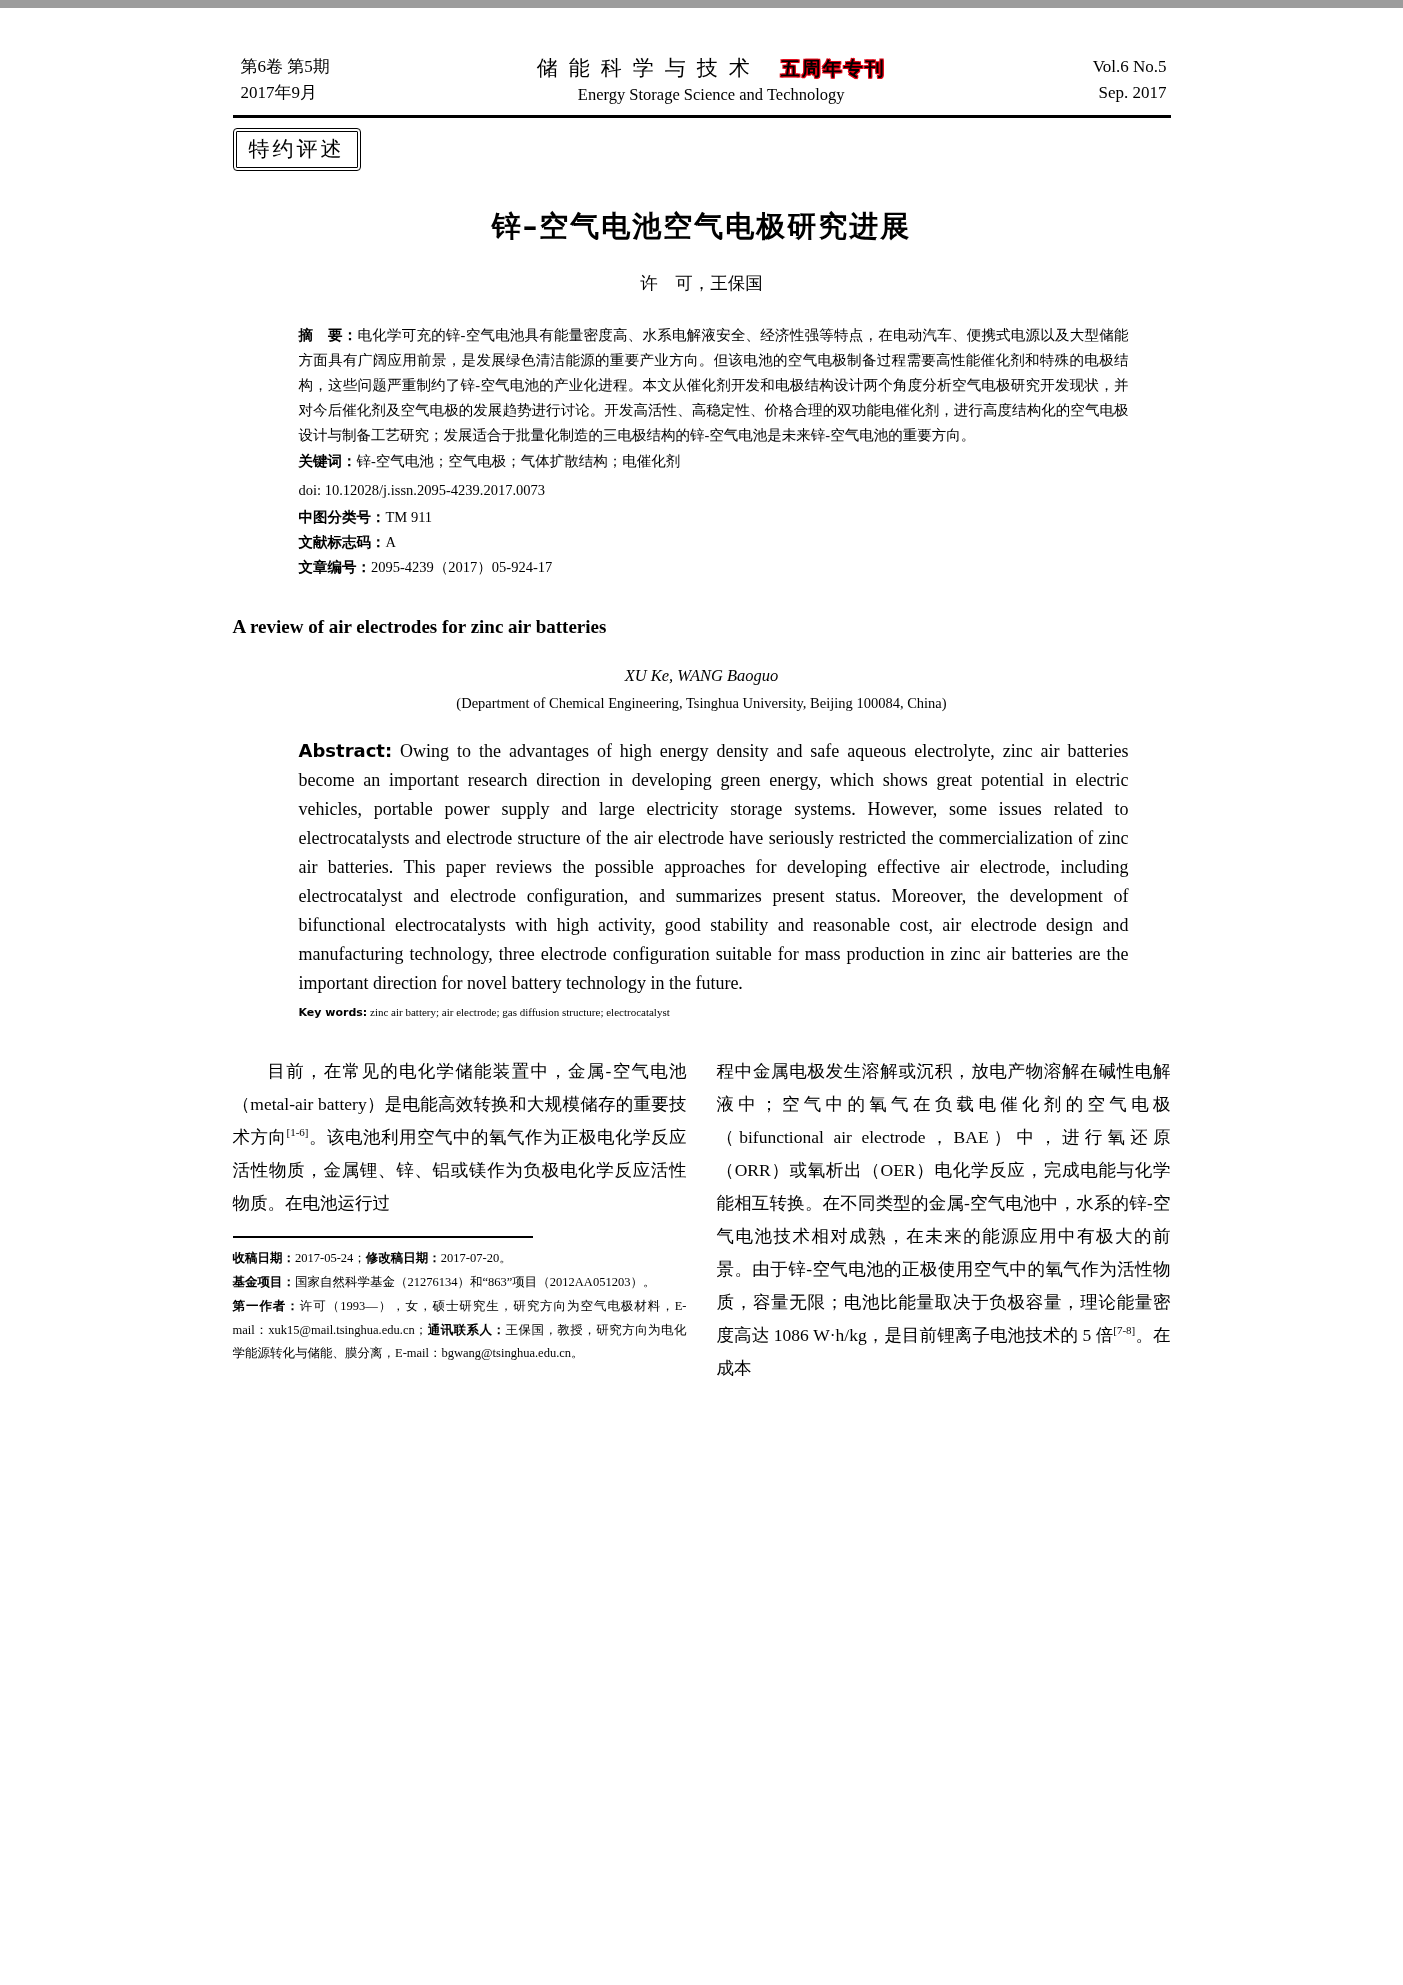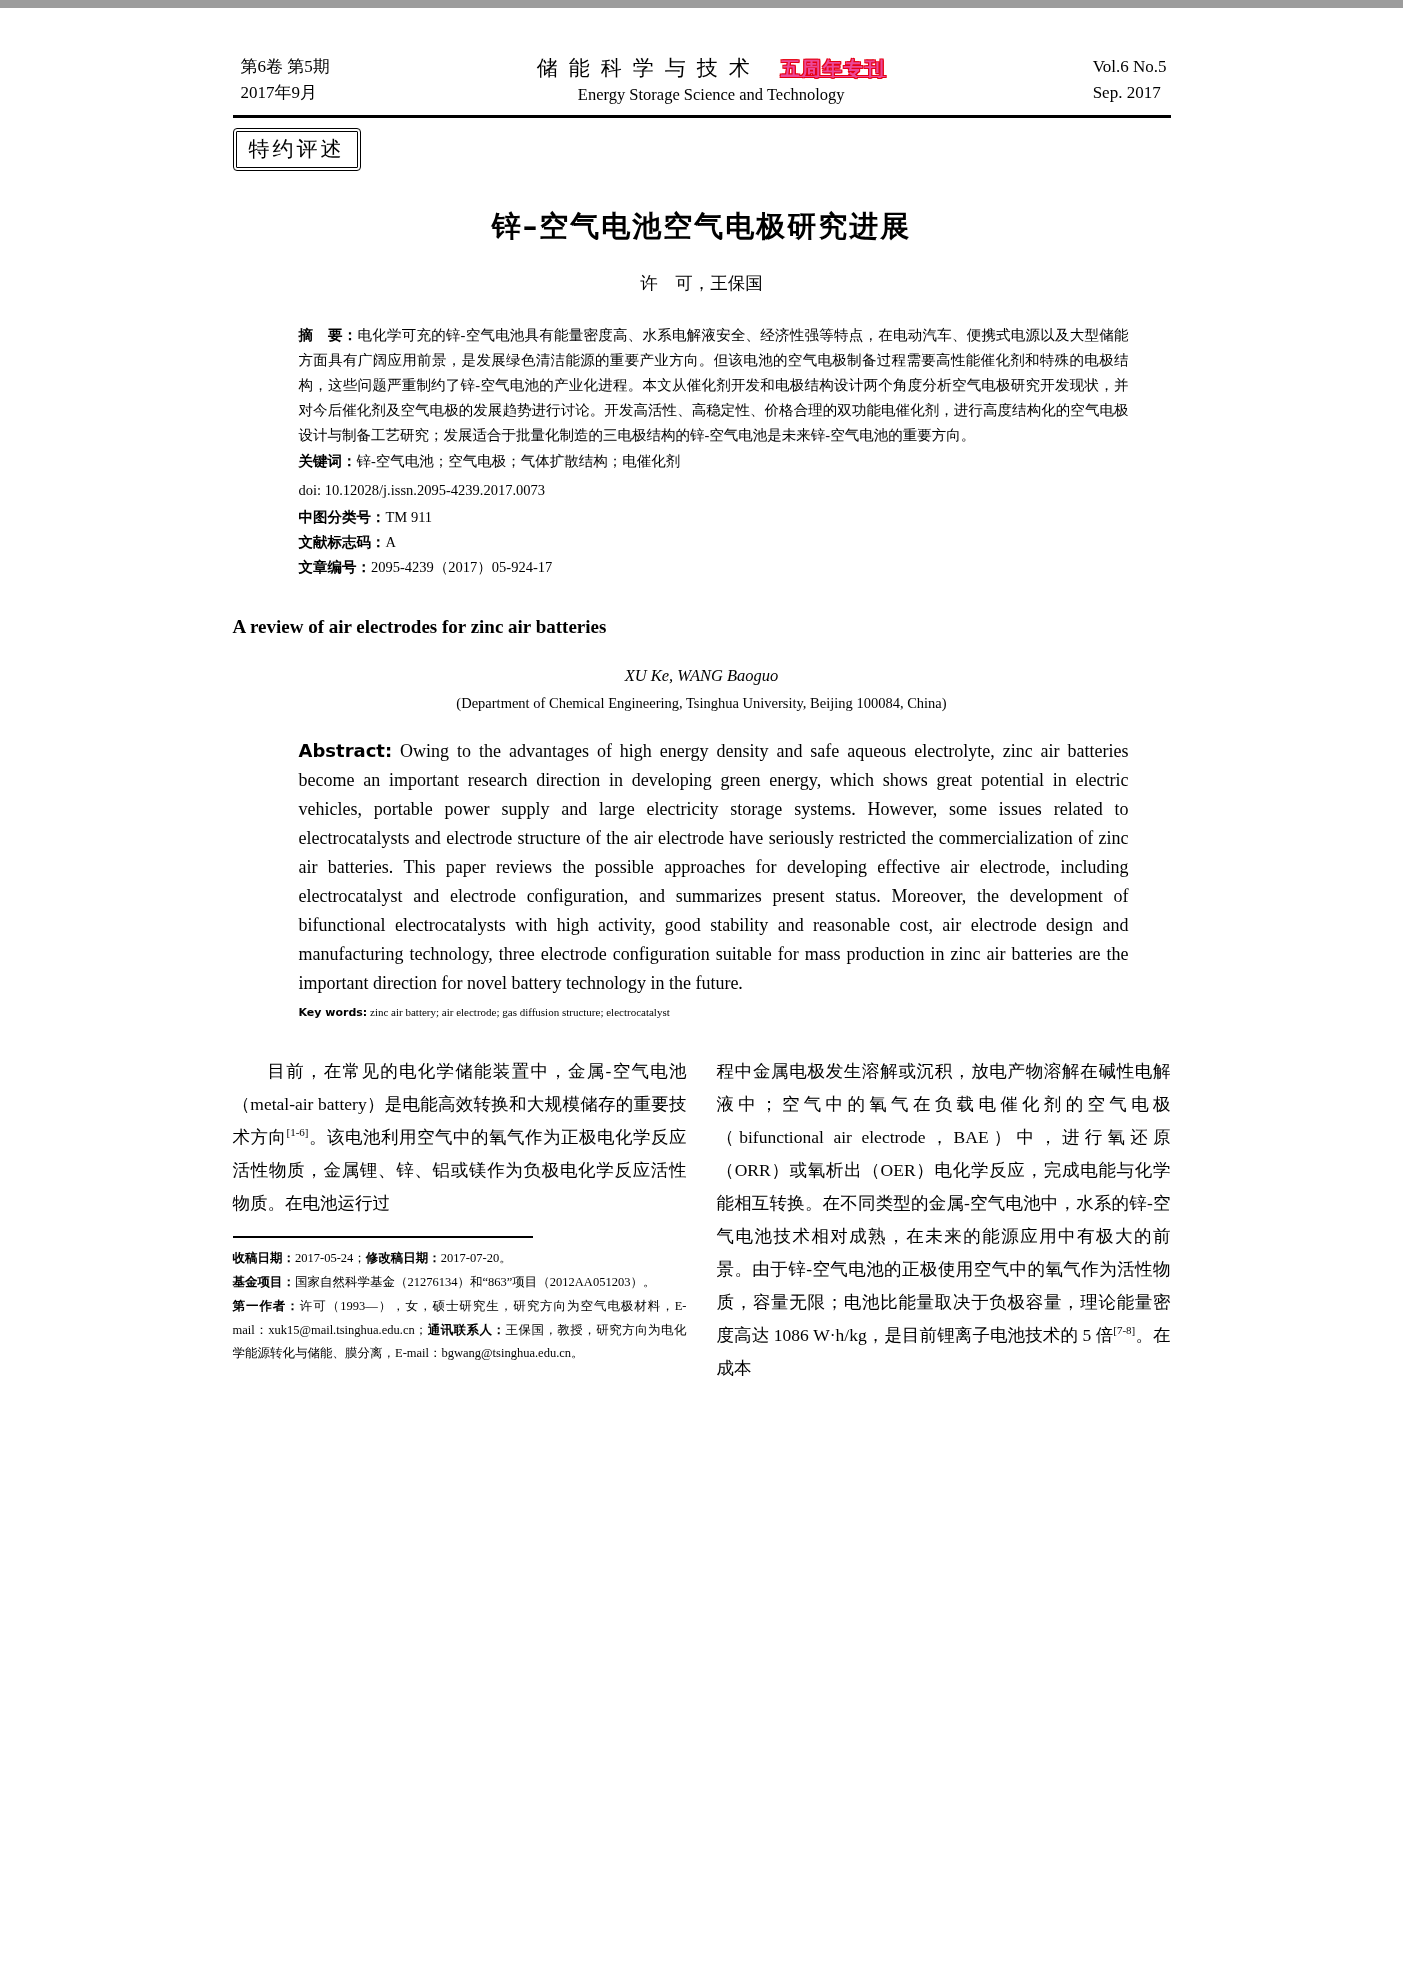--- a/index.html
+++ b/index.html
@@ -7,30 +7,29 @@
   .page {
     width:1403px; height:1985px; background:#ffffff; margin:8px auto;
     font-family:"Liberation Serif","DejaVu Serif",serif; color:#000;
     position:relative; overflow:hidden;
   }
   .content { width:938px; margin:0 auto; padding-top:46px; }
 
   
   .masthead { display:flex; justify-content:space-between; align-items:flex-start; padding:0 4px 8px 8px; }
   .mh-left { font-size:17px; line-height:1.55; }
-  .mh-right { font-size:17px; line-height:1.55; text-align:left; }
+  .mh-right { font-size:17px; line-height:1.55; text-align:right; }
   .mh-center { text-align:center; }
   .mh-cn-row { white-space:nowrap; }
   .journal-cn { font-size:21px; letter-spacing:11px; }
   .special {
     font-family:"DejaVu Sans",sans-serif; font-weight:bold; font-size:19px;
-    margin-left:16px; letter-spacing:2px; color:#ec4899;
+    margin-left:16px; letter-spacing:2px; color:#000000;
     text-shadow:-1px -1px 0 #e60012, 1px -1px 0 #e60012, -1px 1px 0 #e60012,
                  1px 1px 0 #e60012, 0 1px 0 #e60012, 1px 0 0 #e60012;
-    text-decoration:underline;
   }
   .journal-en { font-size:16.5px; margin-top:3px; }
   .rule { border-top:3px solid #000; }
 
   
   .column-box {
     display:inline-block; margin-top:10px; padding:3px 12px 4px;
     border:4px double #000; border-radius:4px;
     font-family:"DejaVu Sans",sans-serif; font-size:21px; letter-spacing:3px;
   }

